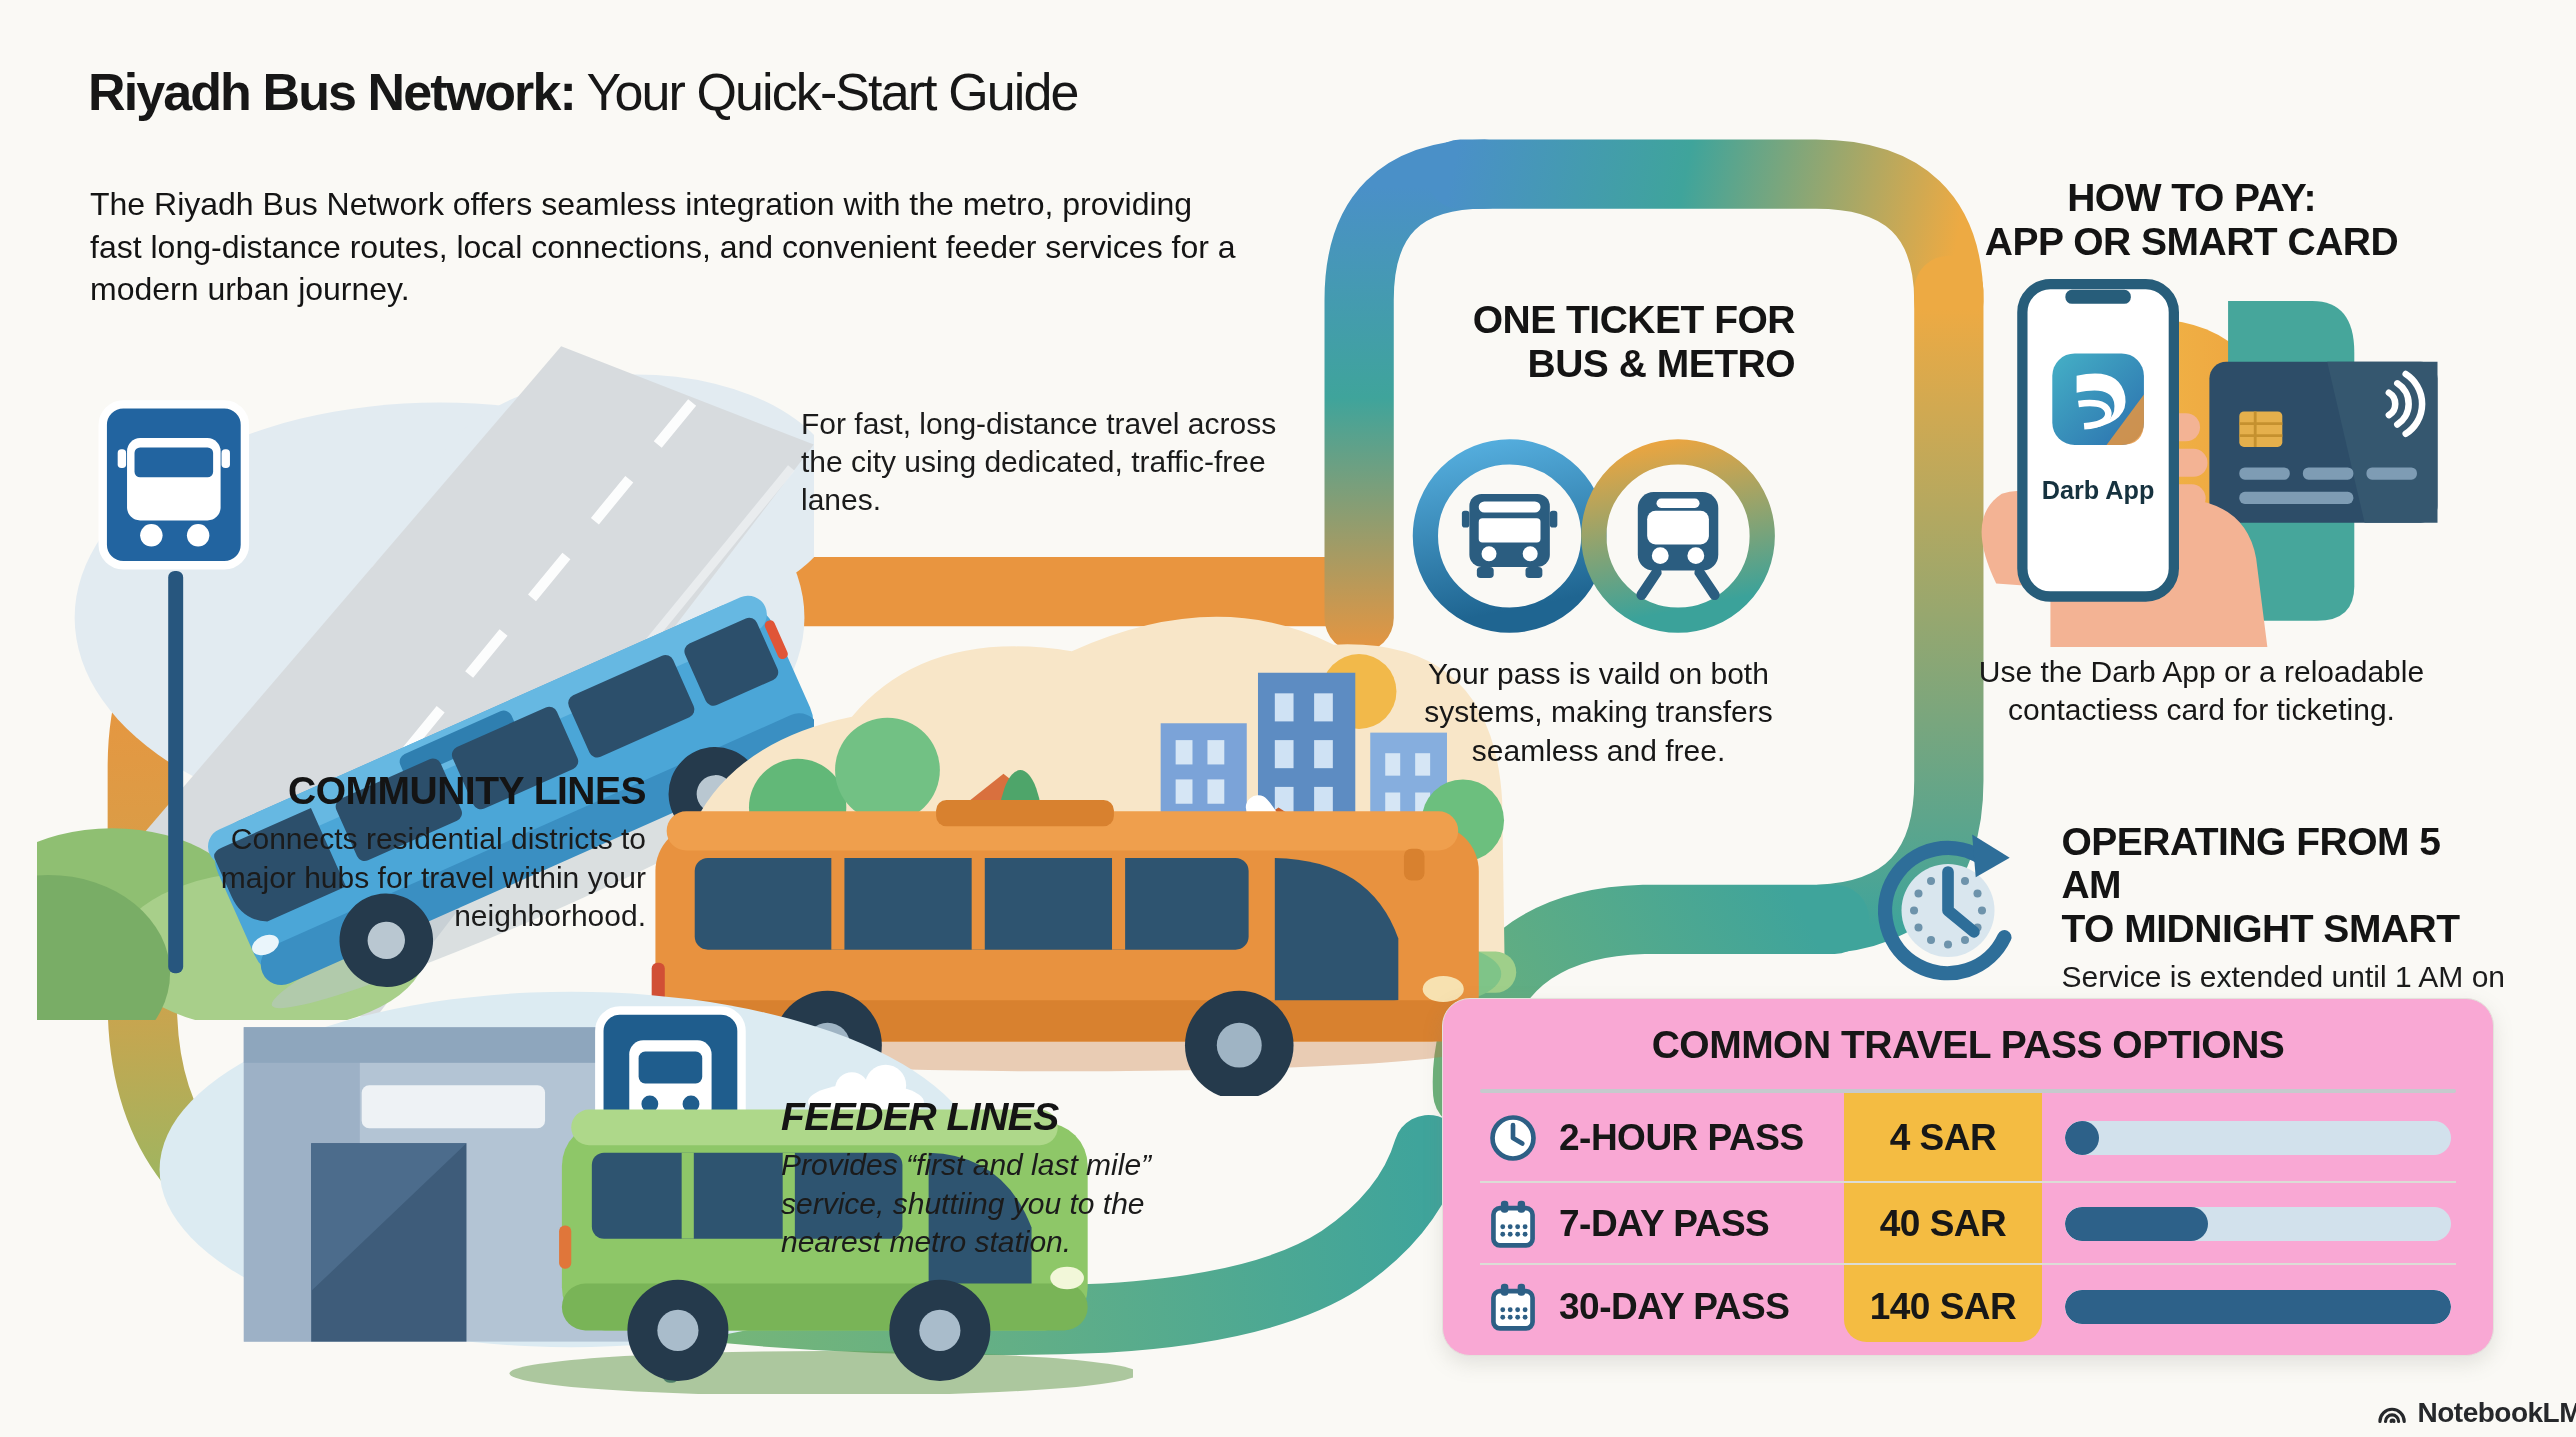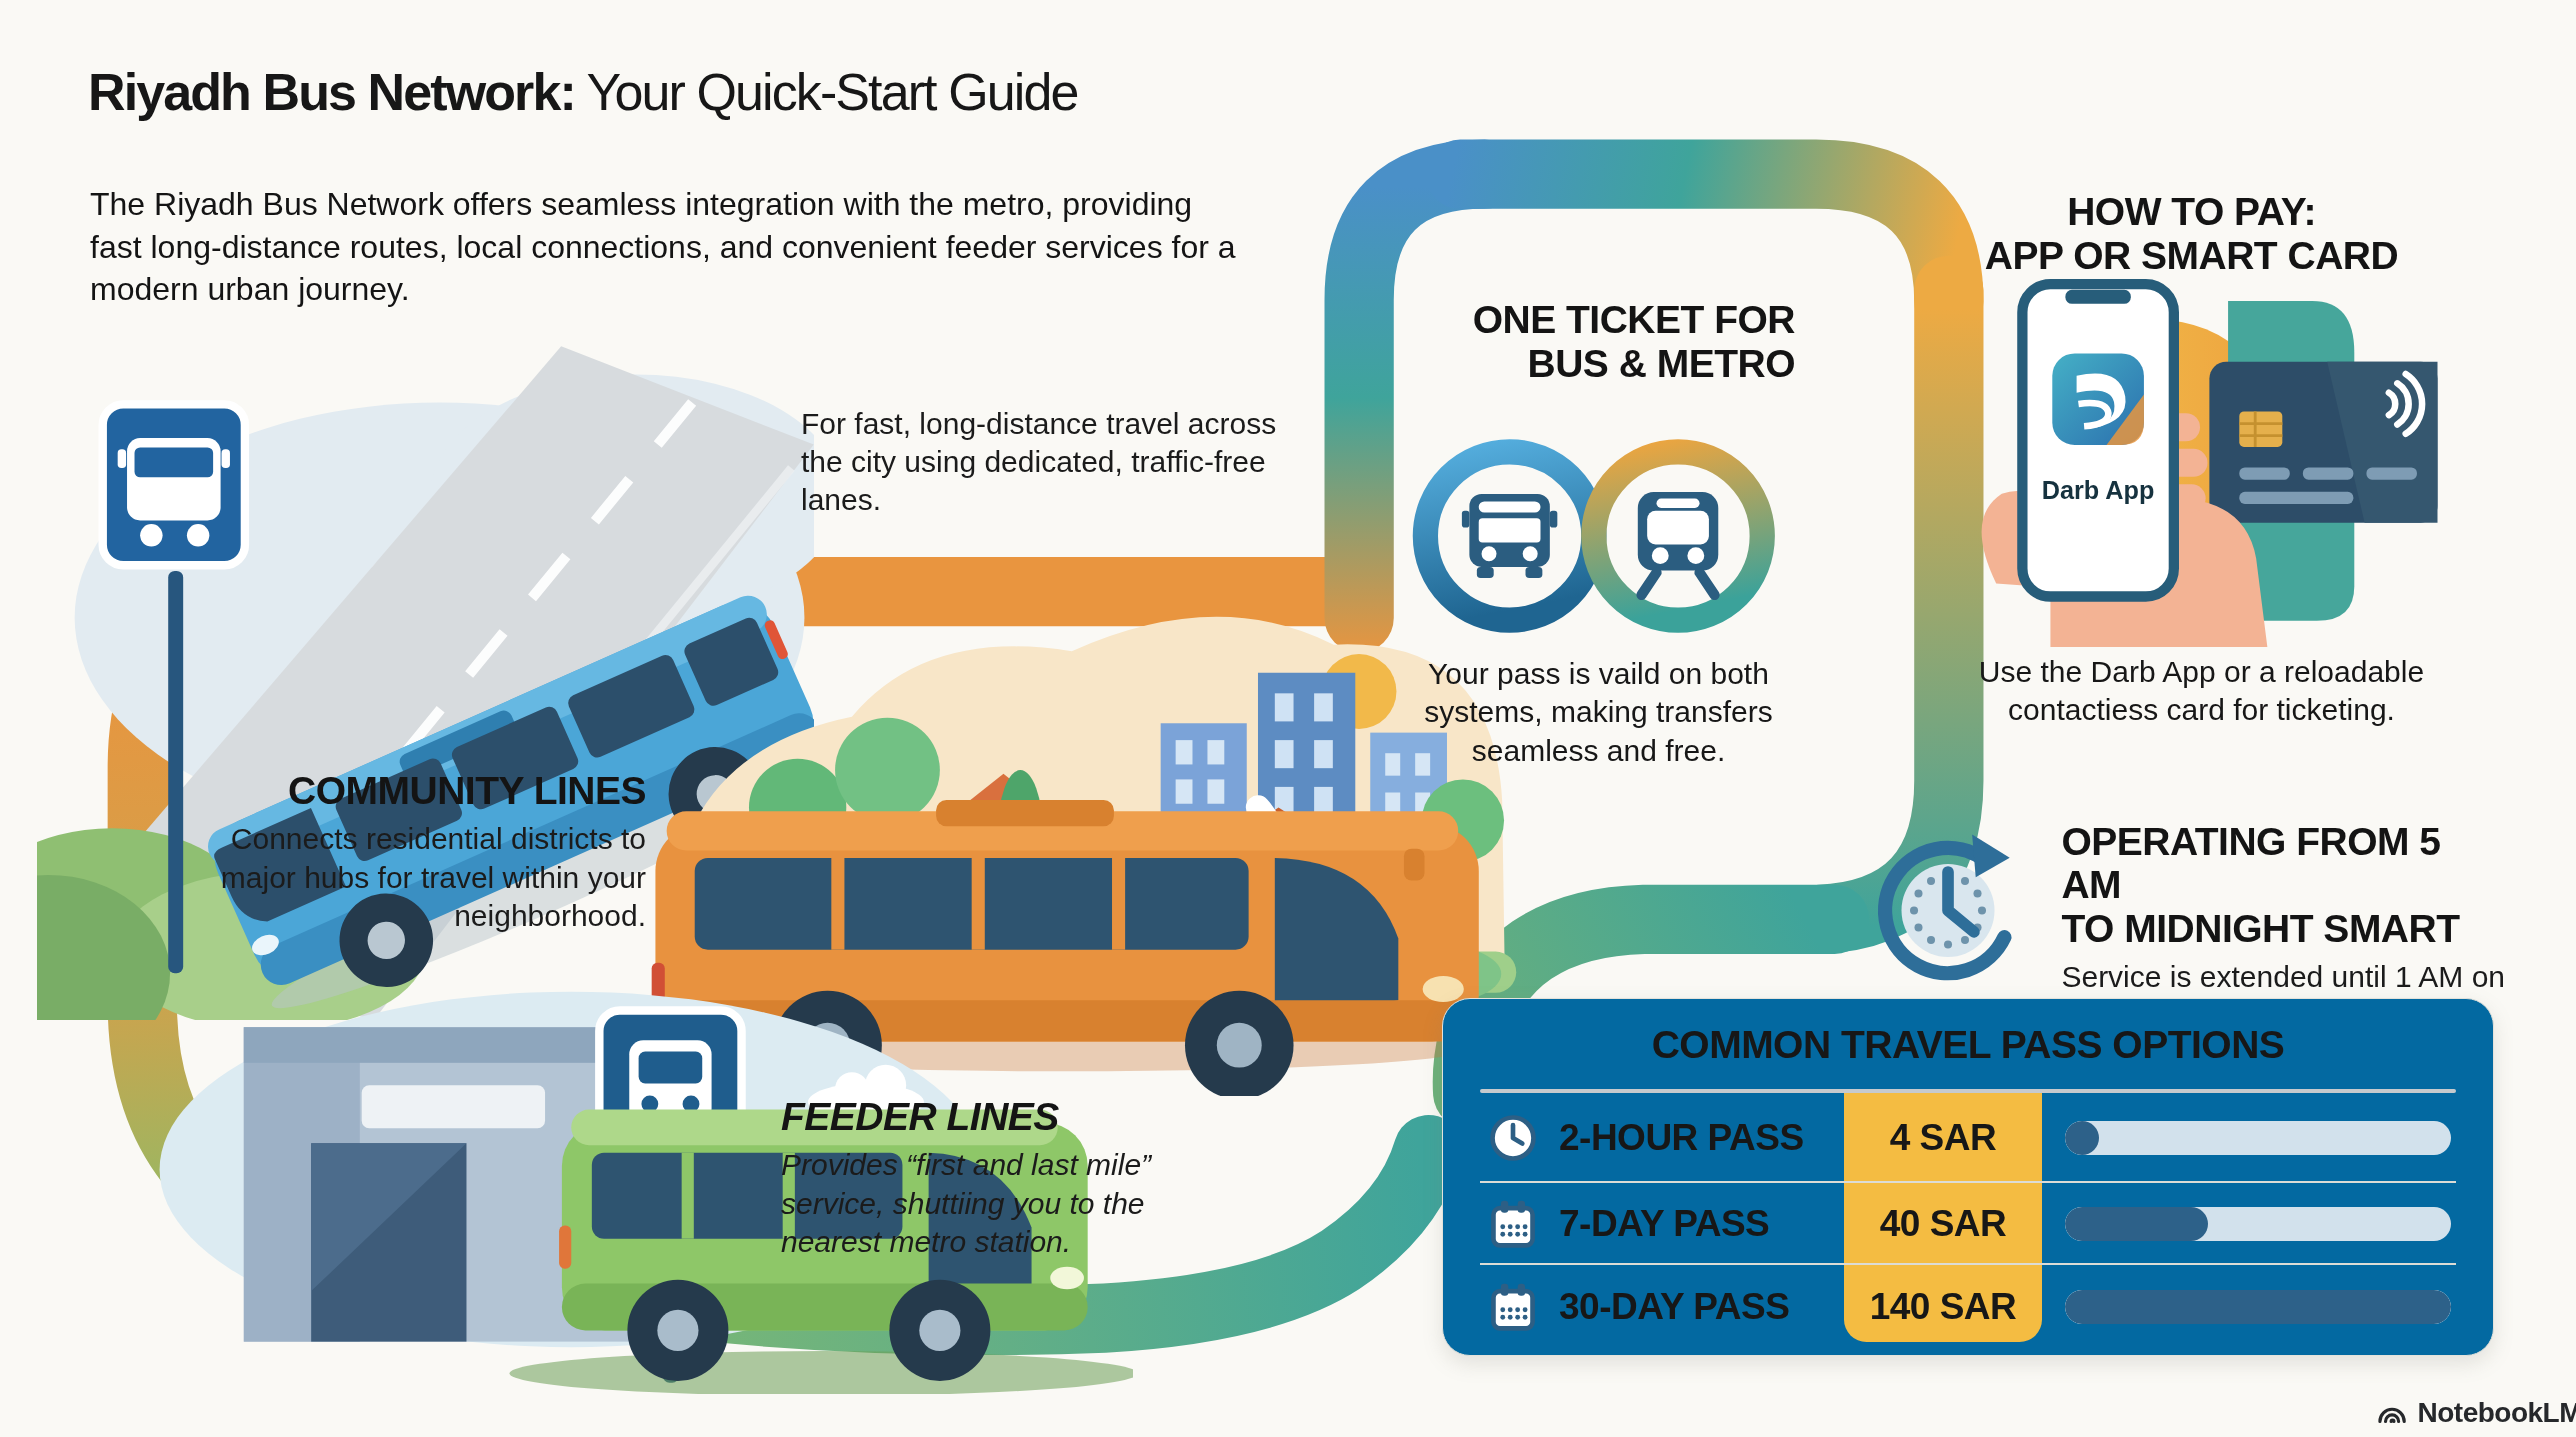--- a/index.html
+++ b/index.html
@@ -17,29 +17,29 @@
   .intro{left:90px;top:183px;width:1161px;font-size:32px;line-height:1.33;color:#141414;}
 
   .sec-heading{font-weight:700;font-size:39px;letter-spacing:-0.5px;line-height:1.12;color:#141414;}
   .sec-body{font-size:30px;line-height:1.28;color:#1b1b1b;margin-top:7.5px;}
 
   .brt-text{left:801px;top:397px;width:487px;}
   .community-text{left:206px;top:769px;width:440px;text-align:right;}
   .feeder-text{left:781px;top:1095px;width:468px;font-style:italic;}
   .oneticket-text{left:1402px;top:298px;width:393px;text-align:right;}
   .oneticket-body{left:1402px;top:655px;width:393px;text-align:center;font-size:30px;line-height:1.28;}
-  .howtopay-head{left:1939px;top:176px;width:505px;text-align:center;margin-top:14px;}
+  .howtopay-head{left:1939px;top:176px;width:505px;text-align:center;}
   .howtopay-body{left:1949px;top:653px;width:505px;text-align:center;font-size:30px;line-height:1.28;}
   .operating{left:1872px;top:814px;width:637px;display:flex;gap:24px;}
   .operating .txt{width:468px;padding-top:5.6px;}
 
   
   .pass-card{
     left:1442px;top:998px;width:1050px;height:356px;
-    background:#0369a1;border:1.9px solid #e3e2db;border-radius:28px;
+    background:#f9a8d4;border:1.9px solid #e3e2db;border-radius:28px;
     box-shadow:0 7.5px 20.6px rgba(120,120,110,.18);
   }
   .pass-title{position:absolute;left:0;right:0;top:24px;text-align:center;
     font-weight:700;font-size:39px;letter-spacing:-0.5px;}
   .pass-divider{position:absolute;left:37px;right:37px;top:90px;height:3.7px;background:#c6cacd;border-radius:1.9px;}
   .price-col{position:absolute;left:401px;top:94px;width:198px;height:249px;
     background:#f4bc42;border-radius:0 0 22.5px 22.5px;}
   .row-sep{position:absolute;left:37px;right:37px;height:1.9px;background:#dcdcd6;}
   .sep1{top:182px;} .sep2{top:264px;}
   .pass-row{position:absolute;left:0;width:100%;height:84px;}

